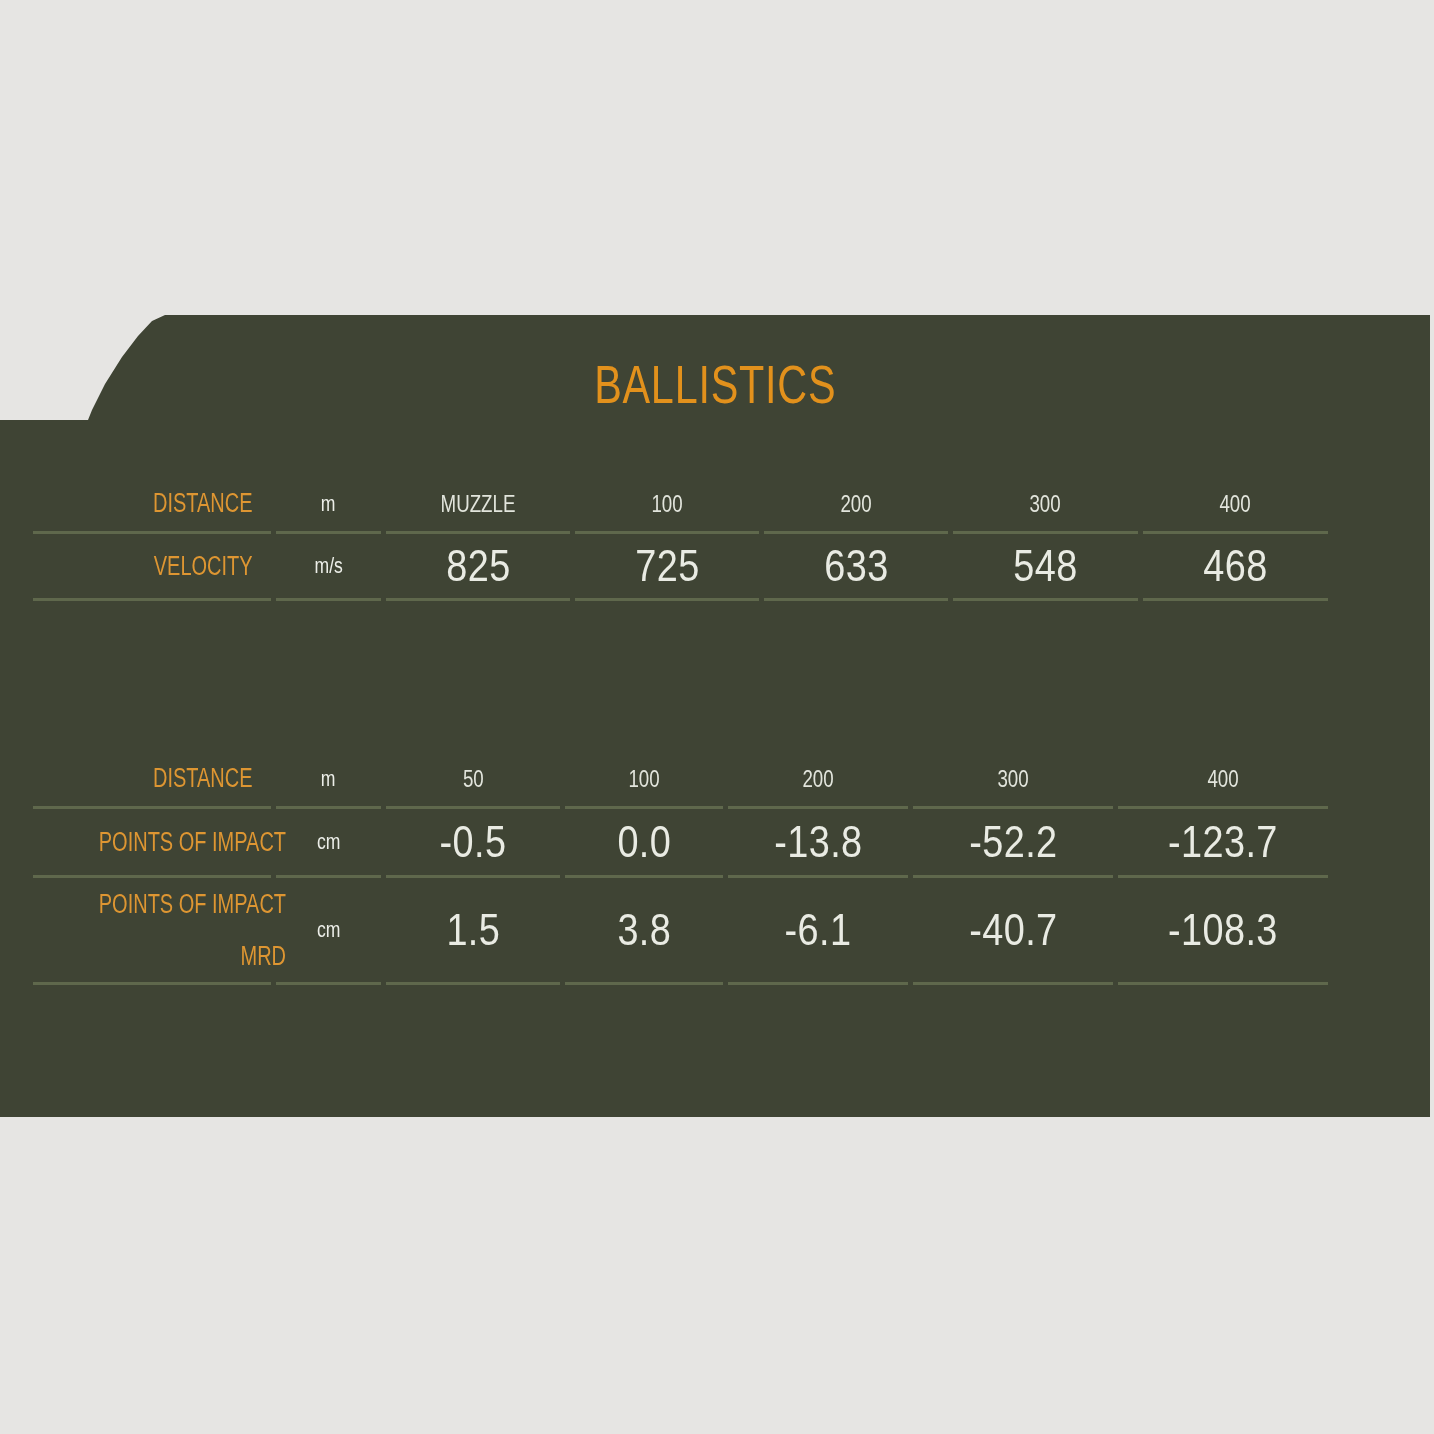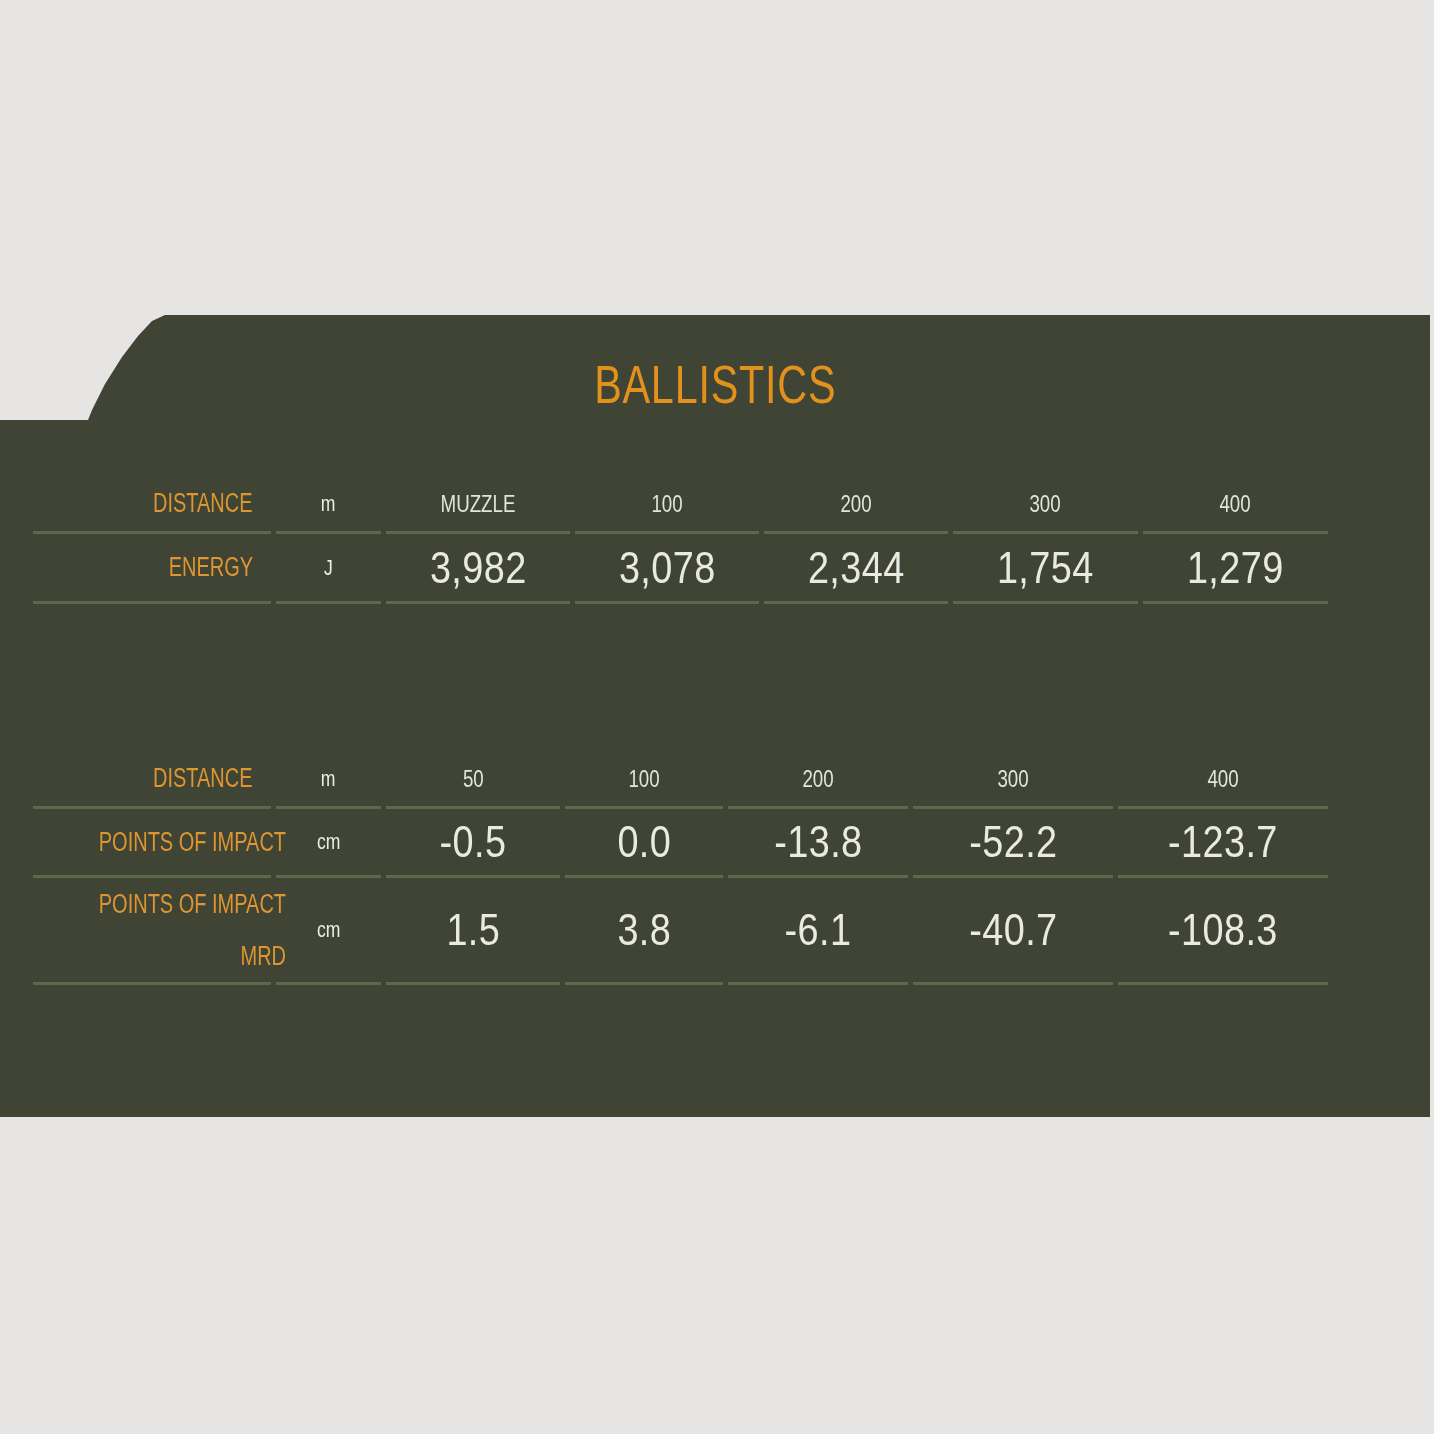--- a/index.html
+++ b/index.html
@@ -118,28 +118,28 @@
     <tbody>
         <tr class="row-hdr">
       <td class="lbl"><span class="cx lbl-t">DISTANCE</span></td>
       <td class="unit"><span class="cx unit-t">m</span></td>
       <td class="hdr"><span class="cx hdr-t">MUZZLE</span></td>
       <td class="hdr"><span class="cx hdr-t">100</span></td>
       <td class="hdr"><span class="cx hdr-t">200</span></td>
       <td class="hdr"><span class="cx hdr-t">300</span></td>
       <td class="hdr"><span class="cx hdr-t">400</span></td>
     </tr>
-    <tr class="row-b">
-      <td class="lbl"><span class="cx lbl-t">ENERGY</span></td>
-      <td class="unit"><span class="cx unit-t">J</span></td>
-      <td class="val"><span class="cx val-t">3,982</span></td>
-      <td class="val"><span class="cx val-t">3,078</span></td>
-      <td class="val"><span class="cx val-t">2,344</span></td>
-      <td class="val"><span class="cx val-t">1,754</span></td>
-      <td class="val"><span class="cx val-t">1,279</span></td>
+    <tr class="row-a">
+      <td class="lbl"><span class="cx lbl-t">VELOCITY</span></td>
+      <td class="unit"><span class="cx unit-t">m/s</span></td>
+      <td class="val"><span class="cx val-t">825</span></td>
+      <td class="val"><span class="cx val-t">725</span></td>
+      <td class="val"><span class="cx val-t">633</span></td>
+      <td class="val"><span class="cx val-t">548</span></td>
+      <td class="val"><span class="cx val-t">468</span></td>
     </tr>
   </tbody>
     </table>
 
   <table class="tbl t2">
     <colgroup>
       <col style="width:238px">
         <col style="width:105px">
       <col style="width:174px">
         <col style="width:158px">

